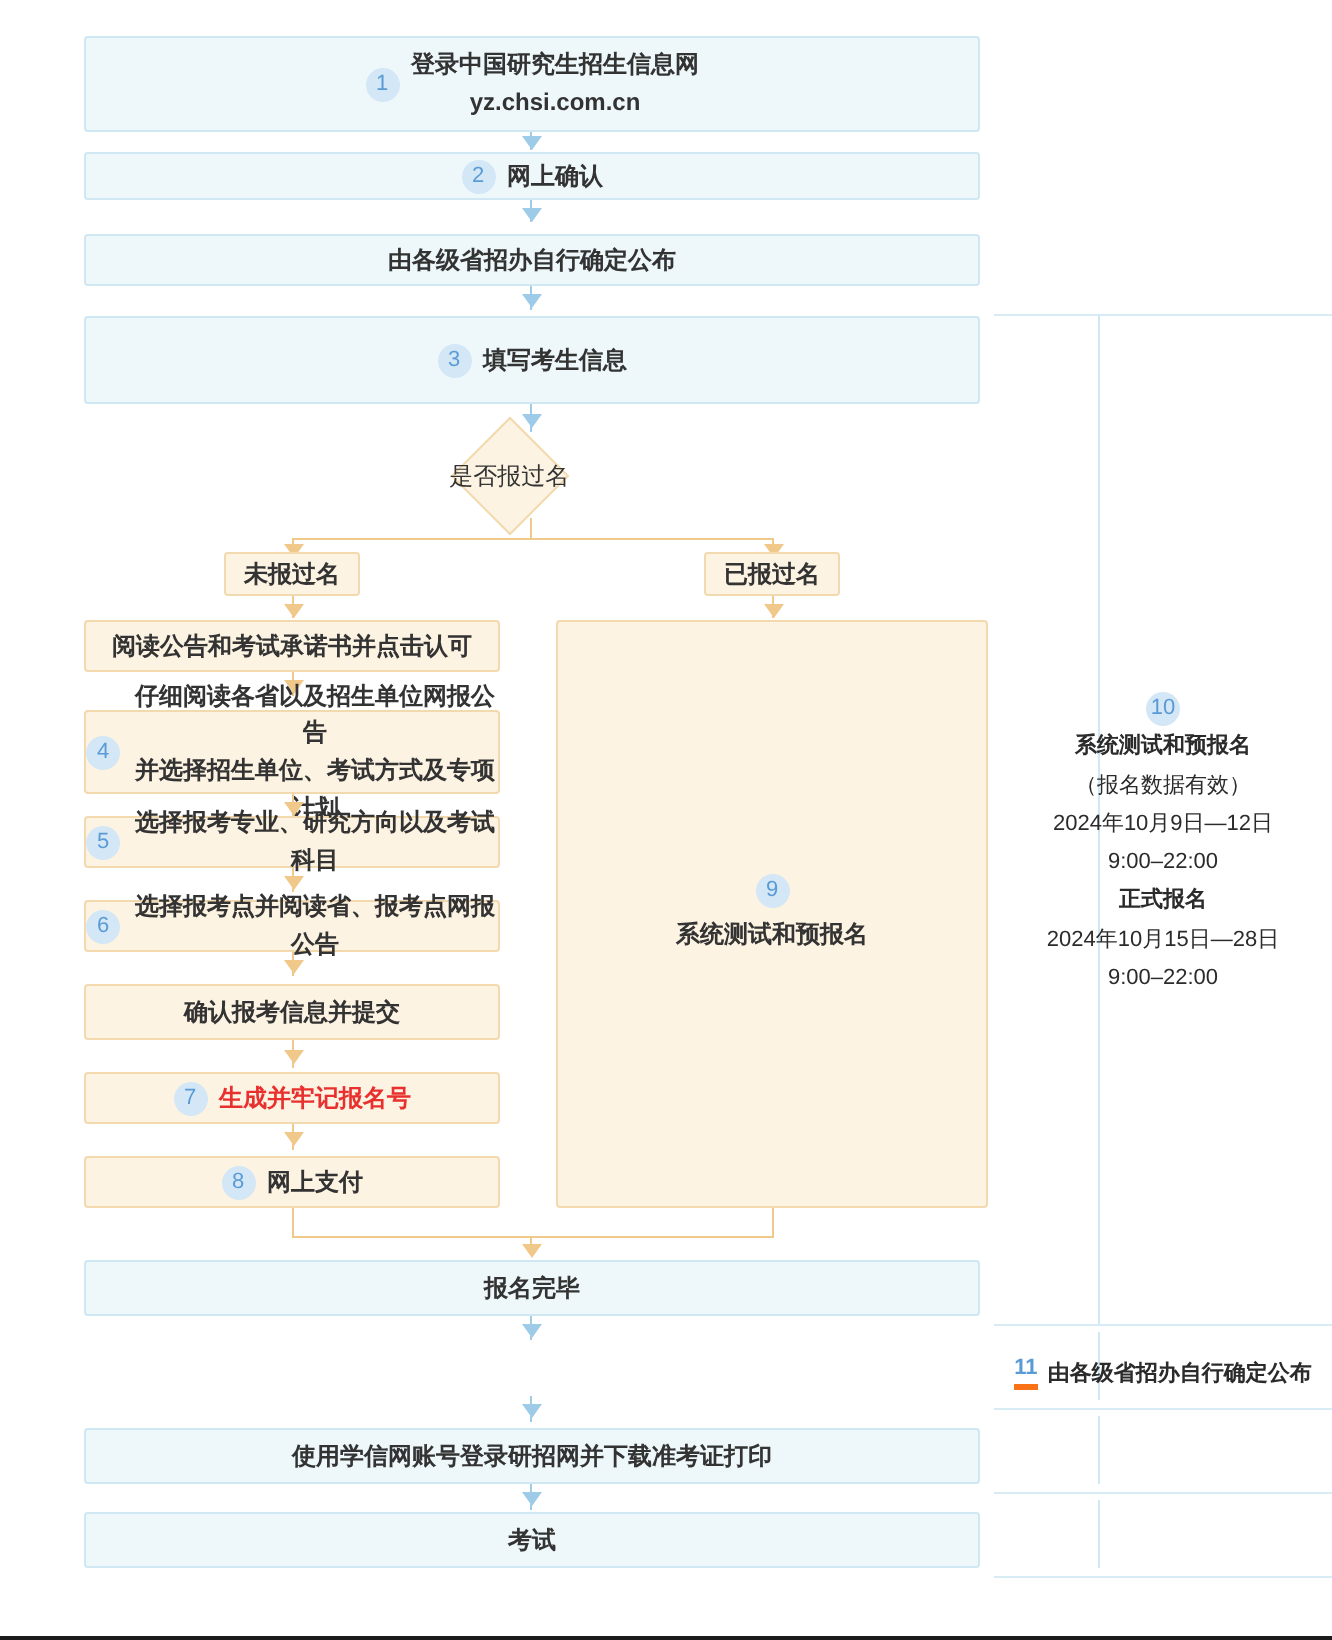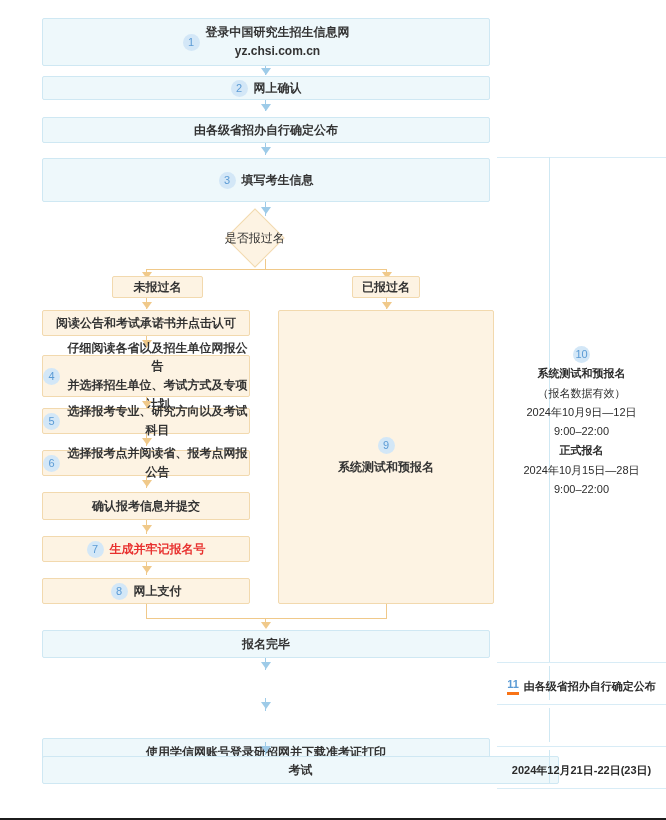--- a/index.html
+++ b/index.html
@@ -130,21 +130,21 @@
     <span>是否报过名</span>
   </div>
 
   <div class="vline cream" style="left:265px; top:259px; height:10px;"></div>
   <div class="hline cream" style="left:146px; top:269px; width:240px;"></div>
   <div class="vline cream" style="left:146px; top:269px; height:7px;"></div>
   <div class="arrow cream" style="left:142px; top:272px;"></div>
   <div class="vline cream" style="left:386px; top:269px; height:7px;"></div>
   <div class="arrow cream" style="left:382px; top:272px;"></div>
 
-  <div class="node cream" style="left:112px; top:276px; width:91px; height:22px;">
+  <div class="node cream" style="left:112px; top:276px; width:68px; height:22px;">
     <span class="label-txt">未报过名</span>
   </div>
   <div class="node cream" style="left:352px; top:276px; width:68px; height:22px;">
     <span class="label-txt">已报过名</span>
   </div>
 
   <div class="vline cream" style="left:146px; top:298px; height:11px;"></div>
   <div class="arrow cream" style="left:142px; top:302px;"></div>
   <div class="vline cream" style="left:386px; top:298px; height:11px;"></div>
   <div class="arrow cream" style="left:382px; top:302px;"></div>
@@ -220,27 +220,27 @@
 
   <div class="node blue" style="left:42px; top:630px; width:448px; height:28px;">
     <span class="label-txt b">报名完毕</span>
   </div>
   <div class="vline blue" style="left:265px; top:658px; height:12px;"></div>
   <div class="arrow blue" style="left:261px; top:662px;"></div>
 
   <div class="vline blue" style="left:265px; top:698px; height:13px;"></div>
   <div class="arrow blue" style="left:261px; top:702px;"></div>
 
-  <div class="node blue" style="left:42px; top:738px; width:448px; height:28px;">
+  <div class="node blue" style="left:42px; top:714px; width:448px; height:28px;">
     <span class="label-txt b">使用学信网账号登录研招网并下载准考证打印</span>
   </div>
   <div class="vline blue" style="left:265px; top:742px; height:13px;"></div>
   <div class="arrow blue" style="left:261px; top:746px;"></div>
 
-  <div class="node blue" style="left:42px; top:756px; width:517px; height:28px;">
+  <div class="node blue" style="left:42px; top:756px; width:448px; height:28px;">
     <span class="label-txt b">考试</span>
   </div>
 
   <div id="timeline">
     <div class="tl-rule" style="top:157px;"></div>
     <div class="tl-spine" style="top:157px; height:505px;"></div>
 
     <div class="tl-block" style="top:345px;">
       <span class="badge">10</span><br>
       <span class="hd">系统测试和预报名</span><br>
@@ -260,21 +260,18 @@
       <span>由各级省招办自行确定公布</span>
     </div>
 
     <div class="tl-rule" style="top:704px;"></div>
     <div class="tl-spine" style="top:708px; height:34px;"></div>
 
 
     <div class="tl-rule" style="top:746px;"></div>
     <div class="tl-spine" style="top:750px; height:34px;"></div>
 
-    <div class="tl-row" style="top:762px; height:16px;">
-      <span>2024年12月21日-22日(23日)</span>
-    </div>
 
     <div class="tl-rule" style="top:788px;"></div>
   </div>
 
   <div id="bottombar"></div>
 </div>
 
 </body></html>

